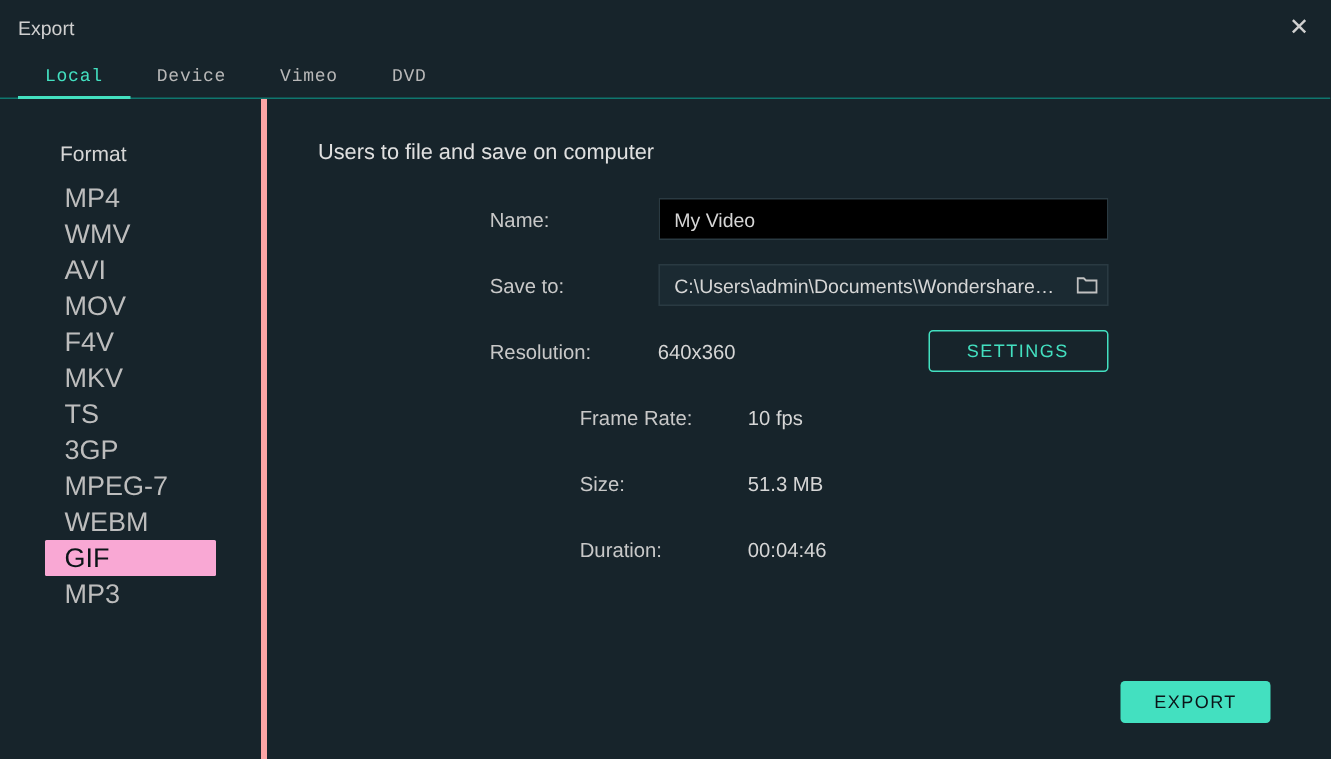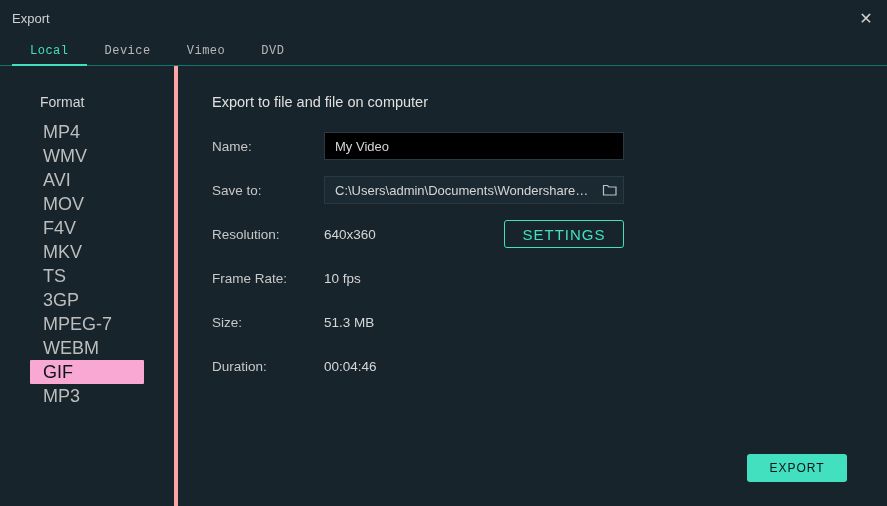--- a/index.html
+++ b/index.html
@@ -94,20 +94,21 @@
 .main-heading {
   color: #e0e0e0;
   font-size: 14.5px;
   margin-bottom: 22px;
 }
 .row {
   display: flex;
   align-items: center;
   margin-bottom: 16px;
   height: 28px;
+  justify-content: center;
 }
 .row-label {
   width: 112px;
   color: #c8c8c8;
   font-size: 13.5px;
 }
 .text-input {
   width: 300px;
   height: 28px;
   background: #000000;
@@ -149,21 +150,21 @@
   color: #d6d6d6;
   font-size: 13.5px;
   width: 180px;
 }
 .settings-btn {
   width: 120px;
   height: 28px;
   background: transparent;
   border: 1px solid #43e0c0;
   color: #43e0c0;
-  font-size: 15px;
+  font-size: 12px;
   letter-spacing: 1px;
   border-radius: 3px;
   cursor: pointer;
 }
 .export-btn {
   position: absolute;
   right: 40px;
   bottom: 24px;
   width: 100px;
   height: 28px;
@@ -205,21 +206,21 @@
       <div class="format-item">TS</div>
       <div class="format-item">3GP</div>
       <div class="format-item">MPEG-7</div>
       <div class="format-item">WEBM</div>
       <div class="format-item selected">GIF</div>
       <div class="format-item">MP3</div>
     </div>
   </div>
 
   <div class="main">
-    <div class="main-heading">Export to file and file on computer</div>
+    <div class="main-heading">Users to file and save on computer</div>
 
     <div class="row">
       <div class="row-label">Name:</div>
       <input class="text-input" value="My Video" style="">
     </div>
 
     <div class="row">
       <div class="row-label">Save to:</div>
       <div class="saveto-wrap">
         <input class="saveto-input" value="C:\Users\admin\Documents\Wondershare Fil" style="">

